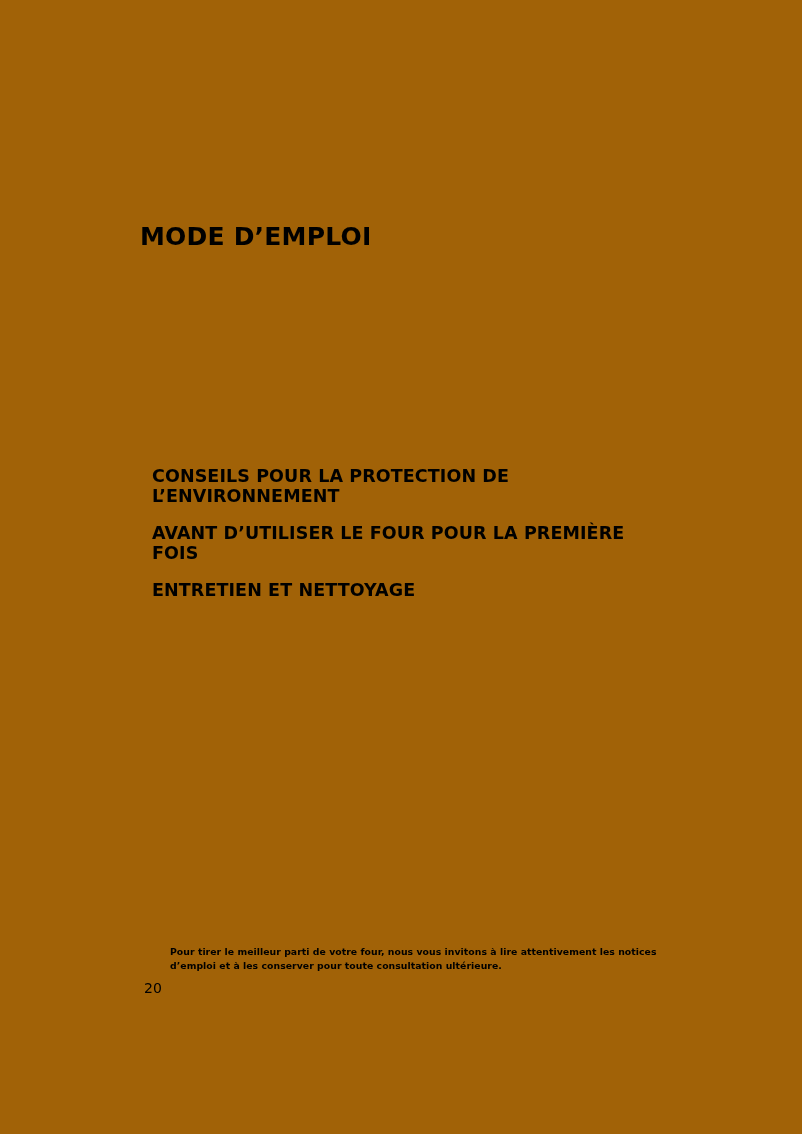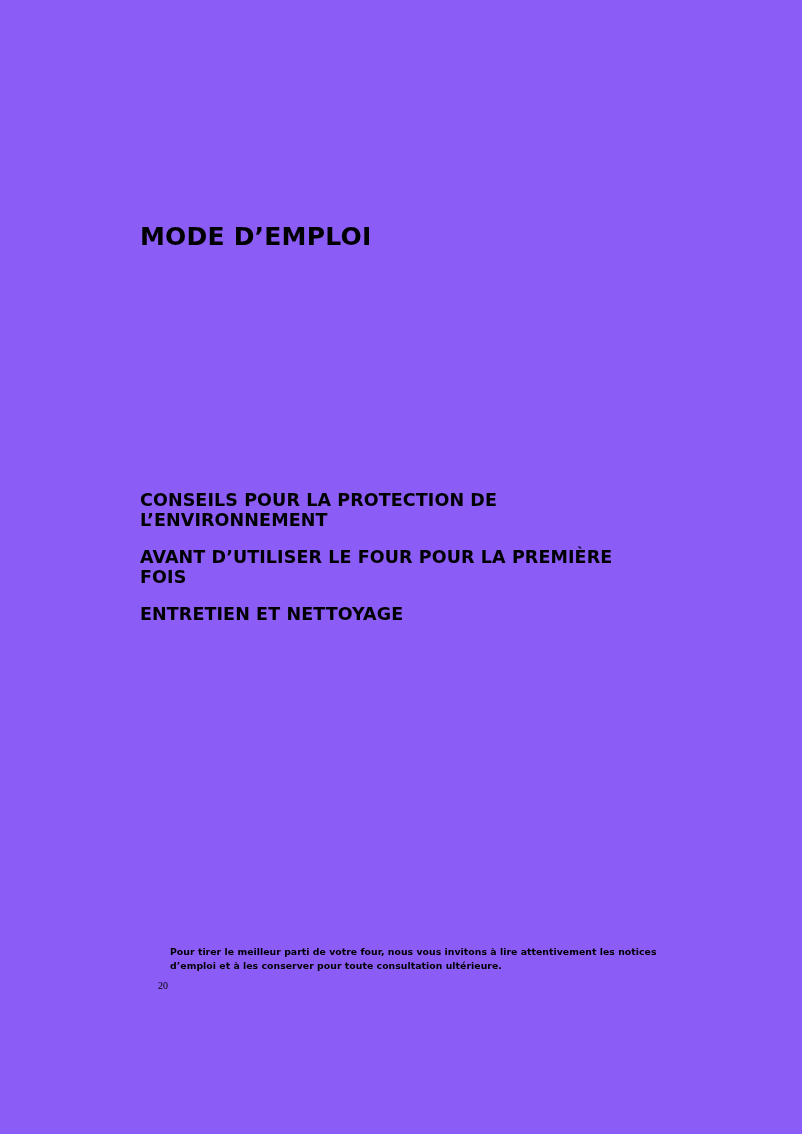--- a/index.html
+++ b/index.html
@@ -14,38 +14,37 @@
     font-family: "DejaVu Sans", "Liberation Sans", sans-serif;
     color: #000000;
     overflow: hidden;
   }
   .page {
     position: absolute;
     left: 0;
     top: 0;
     width: 802px;
     height: 1134px;
-    background: #8b5cf6;
+    background: #a16207;
   }
   .doc-title {
     position: absolute;
     left: 140px;
     top: 206px;
     font-size: 25px;
     font-weight: bold;
     letter-spacing: 0.2px;
     line-height: 1.15;
     white-space: nowrap;
   }
   .toc {
     position: absolute;
-    left: 140px;
+    left: 152px;
     top: 466px;
     width: 520px;
-    margin-top: 24px;
   }
   .toc-item {
     font-size: 17.5px;
     font-weight: bold;
     line-height: 1.17;
     margin: 0 0 16px 0;
     letter-spacing: 0.1px;
   }
   .toc-item:last-child {
     margin-bottom: 0;
@@ -56,26 +55,25 @@
     top: 936px;
     width: 495px;
     font-size: 9.3px;
     font-weight: bold;
     line-height: 1.45;
     letter-spacing: 0.05px;
     margin-left: 30px;
   }
   .page-number {
     position: absolute;
-    left: 158px;
+    left: 144px;
     top: 980px;
-    font-size: 10px;
+    font-size: 14px;
     font-weight: normal;
     line-height: 1.2;
-    font-family: Liberation Serif, serif;
   }
 </style>
 </head>
 <body>
 
 <div class="page">
 
   <h1 class="doc-title">MODE D’EMPLOI</h1>
 
   <div class="toc">

